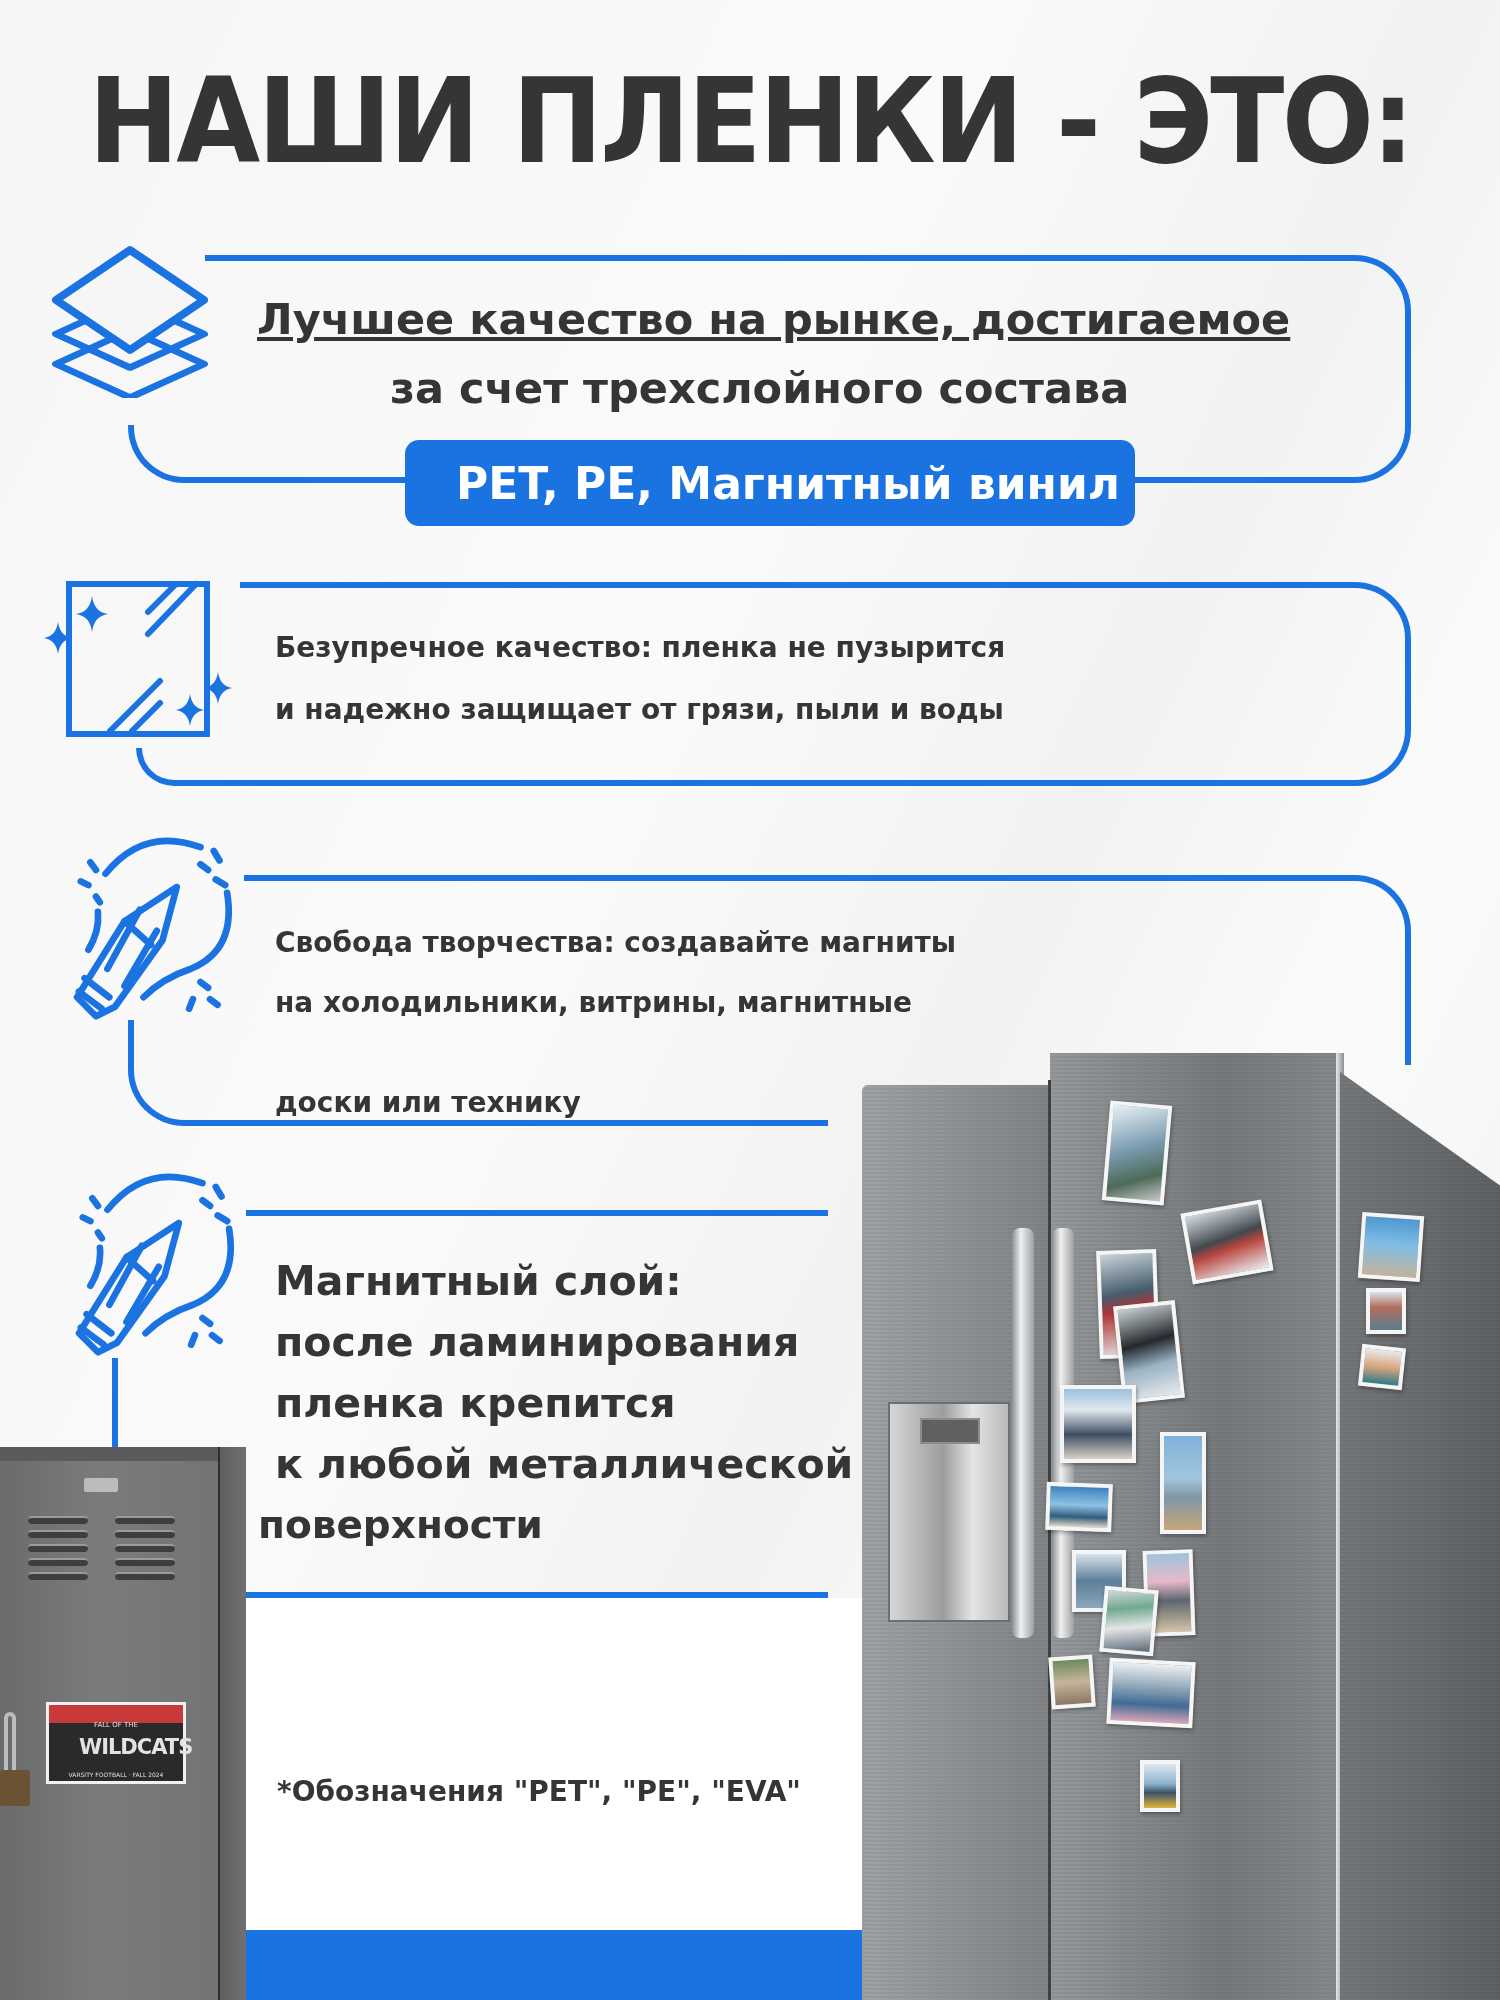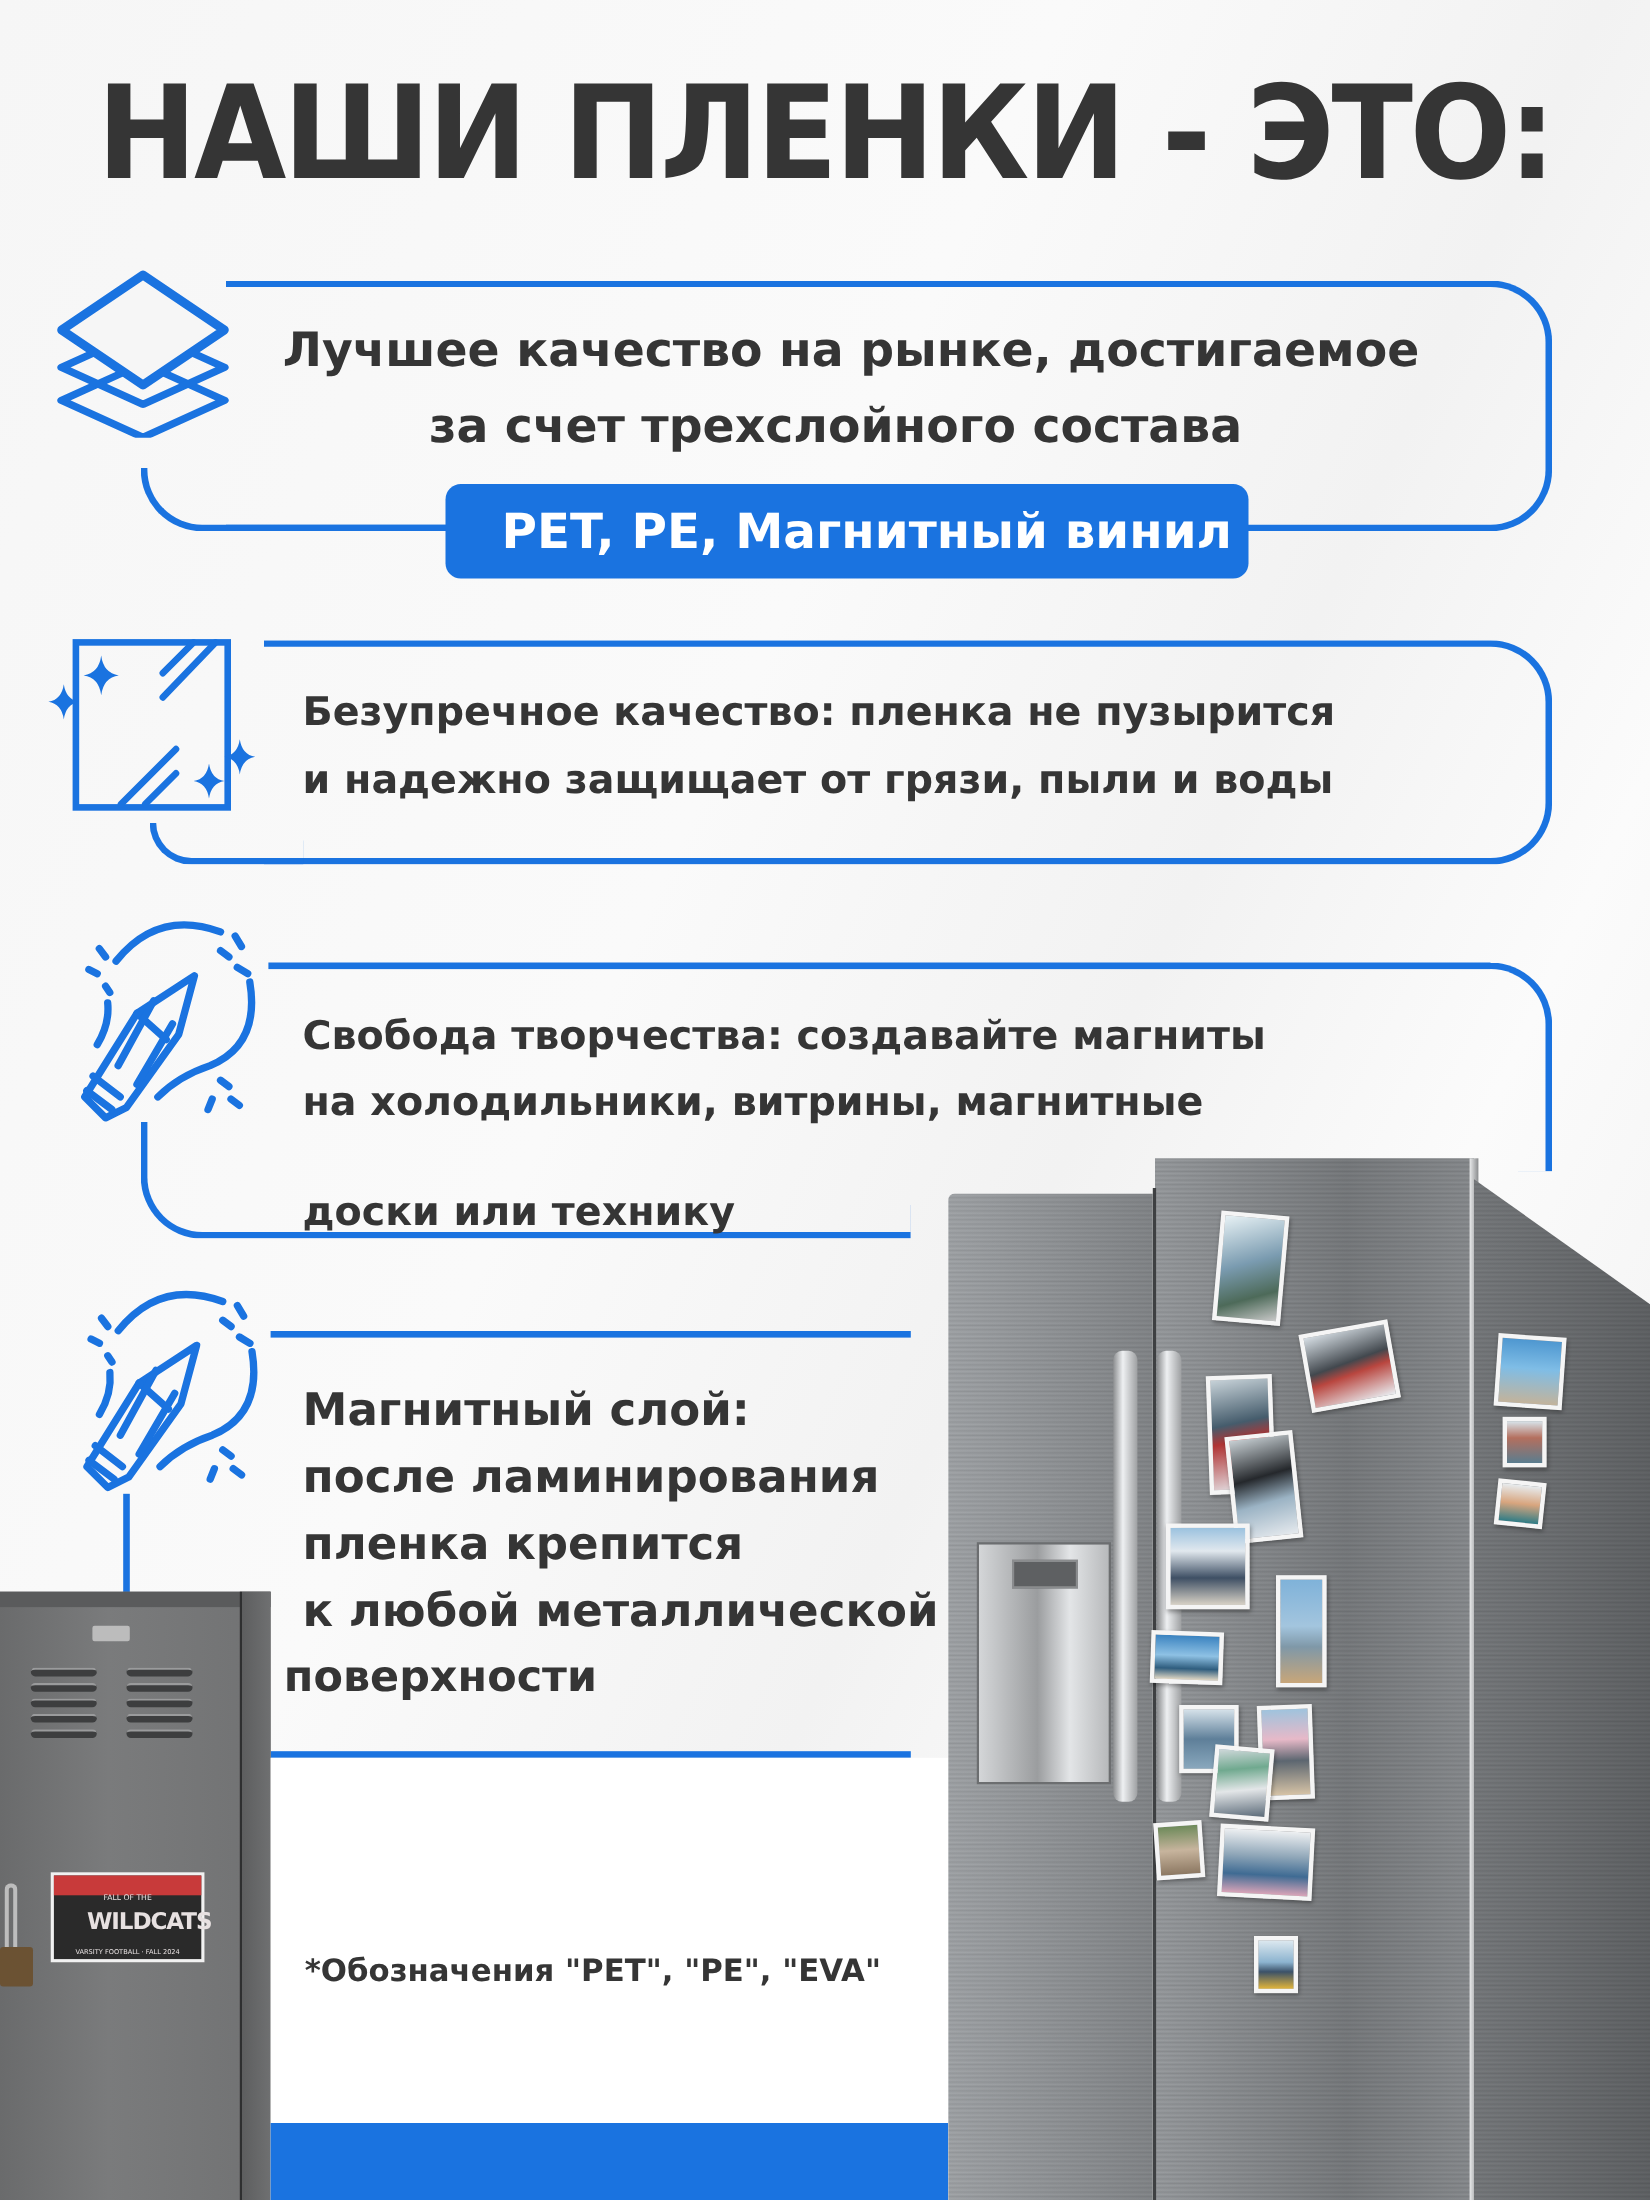--- a/index.html
+++ b/index.html
@@ -21,21 +21,21 @@
   .box {
     position: absolute; border: 6px solid #1a73e0; border-left: none;
     border-radius: 0 56px 56px 0;
   }
   .corner-bl {
     position: absolute; border-left: 6px solid #1a73e0; border-bottom: 6px solid #1a73e0;
     border-radius: 0 0 0 56px;
   }
   .txt {
     position: absolute; font-family: "DejaVu Sans", sans-serif; font-weight: bold;
-    color: #353535; font-size: 36px; line-height: 62px;
+    color: #353535; font-size: 28px; line-height: 62px;
   }
   .pill {
     position: absolute; left: 405px; top: 440px; width: 730px; height: 86px;
     background: #1a73e0; border-radius: 14px; color: #fff;
     font-family: "DejaVu Sans", sans-serif; font-weight: bold; font-size: 44px;
     display: flex; align-items: center; justify-content: center; padding-left: 36px;
   }
   svg.icon { position: absolute; }
   
   .locker { left: 0; top: 1447px; width: 246px; height: 553px; background: linear-gradient(90deg,#6a6b6c,#7a7b7c 40%,#717273); }
@@ -82,21 +82,21 @@
 <div>
   <svg class="icon" style="left:44px;top:238px" width="172" height="160" viewBox="0 0 172 160">
     <g fill="none" stroke="#1a73e0" stroke-width="8" stroke-linejoin="round">
       <path d="M86 92 L160 50 L86 8 L12 50 Z" transform="translate(0,86) scale(1,0.8)"></path>
       <path d="M86 92 L160 50 L86 8 L12 50 Z" transform="translate(0,56) scale(1,0.8)"></path>
       <path d="M86 112 L160 62 L86 12 L12 62 Z" fill="#f6f6f6"></path>
     </g>
   </svg>
   <div class="box" style="left:205px;top:255px;width:1206px;height:228px;"></div>
   <div class="corner-bl" style="left:128px;top:425px;width:300px;height:58px;"></div>
-  <div class="txt" style="left:257px;top:288px;font-size:43px;">Лучшее качество на рынке, достигаемое</div>
+  <div class="txt" style="left:257px;top:288px;font-size:43px;text-decoration:underline;">Лучшее качество на рынке, достигаемое</div>
   <div class="txt" style="left:390px;top:357px;font-size:43px;">за счет трехслойного состава</div>
   <div class="pill">PET, PE, Магнитный винил</div>
 </div>
 
 <div>
   <svg class="icon" style="left:36px;top:576px" width="200" height="168" viewBox="0 0 200 168">
     <g fill="none" stroke="#1a73e0" stroke-width="6" stroke-linecap="round">
       <rect x="33" y="8" width="138" height="150"></rect>
       <line x1="112" y1="36" x2="140" y2="8"></line>
       <line x1="112" y1="58" x2="160" y2="8"></line>

